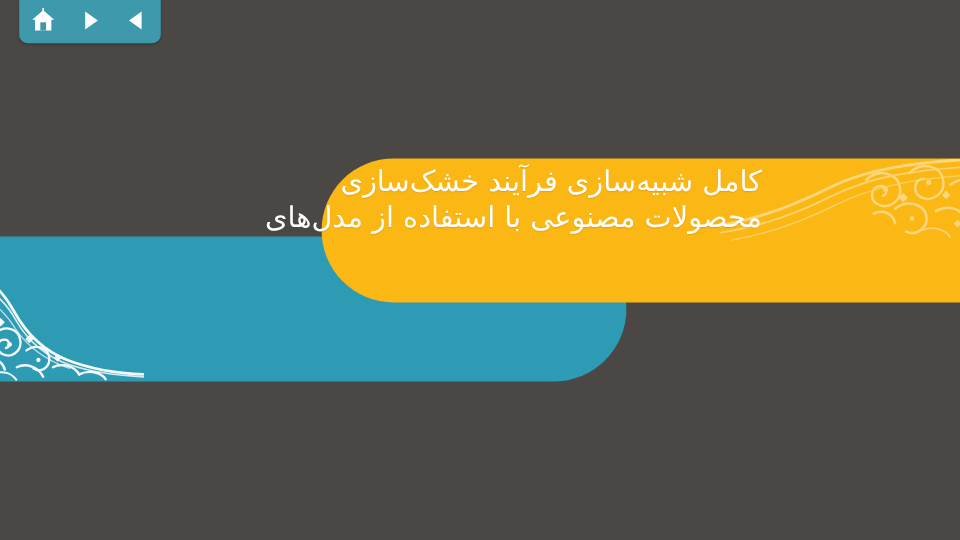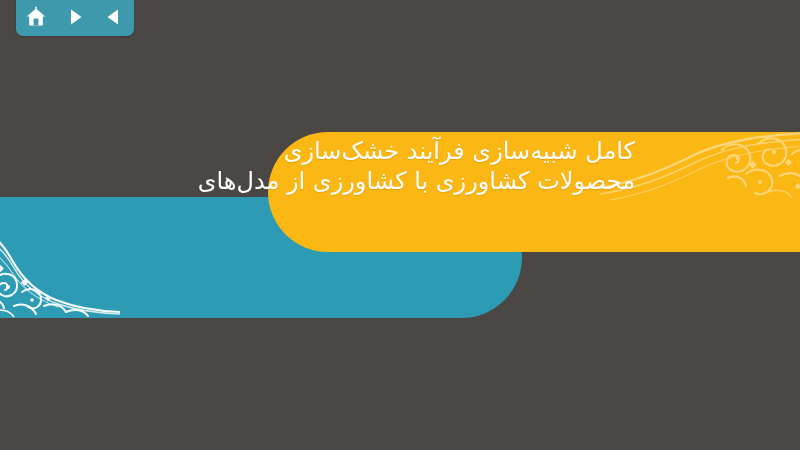--- a/index.html
+++ b/index.html
@@ -193,16 +193,16 @@
       </g>
       <g fill="none" stroke="#fdf0cf" stroke-width="1.5" opacity="0.9">
         <path d="M214 40 C222 36 228 40 230 46"></path>
         <path d="M168 60 C178 56 188 59 192 66"></path>
       </g>
     </svg>
   </div>
 
   <div class="title-block">
     <div class="title-line">کامل شبیه‌سازی فرآیند خشک‌سازی</div>
-    <div class="title-line">محصولات کشاورزی با کشاورزی از مدل‌های</div>
+    <div class="title-line">محصولات مصنوعی با استفاده از مدل‌های</div>
   </div>
 
 </div>
 
 </body></html>

